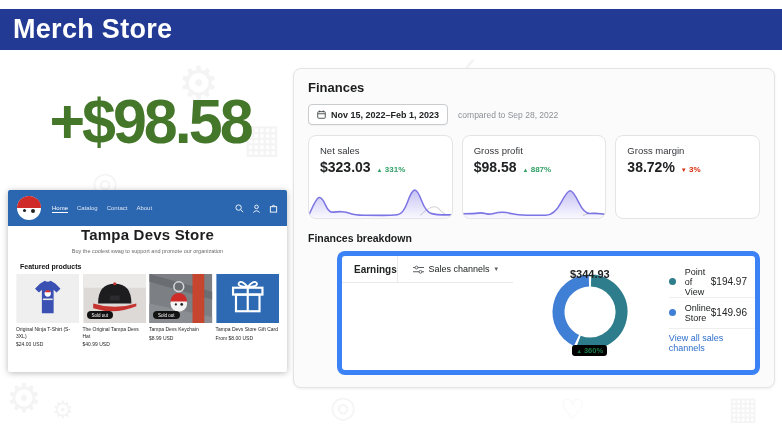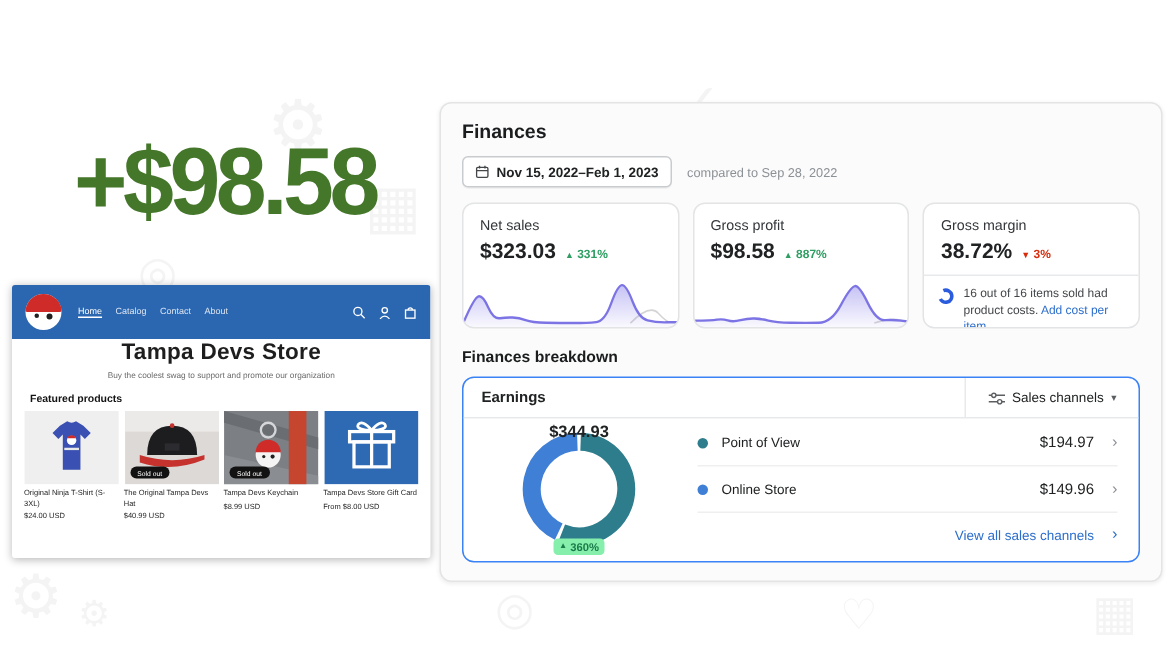--- a/index.html
+++ b/index.html
@@ -64,34 +64,34 @@
   .m-delta { font-size:8px; font-weight:bold; }
   .m-delta .arrow { font-size:6px; }
   .up { color:#2f9e63; }
   .down { color:#d72c0d; }
   .spark { position:absolute; left:0; bottom:0; width:100%; height:36px; }
   .gm-note { display:flex; gap:6px; padding:7px 9px 0 9px; border-top:1px solid #e8e9eb; margin-top:8px; align-items:flex-start; }
   .gm-note svg { flex:0 0 auto; margin-top:1px; }
   .gm-text { font-size:8px; color:#44474a; line-height:1.35; }
   .link { color:#2c6ecb; cursor:pointer; }
   .breakdown-title { font-size:10.5px; font-weight:bold; color:#1a1c1d; margin-top:13px; }
-  .earnings { margin-top:7px; background:#fff; border:1px solid #3b82f6; border-radius:8px; height:124px;
-              display:flex; flex-direction:column; overflow:hidden; }
+  .earnings { margin-top:7px; background:#fff; border:5px solid #3b82f6; border-radius:8px; height:124px;
+              display:flex; flex-direction:row; overflow:hidden;margin-left:29px; }
   .earn-head { height:27px; display:flex; align-items:center; border-bottom:1px solid #e8e9eb; flex:0 0 auto; }
   .earn-title { flex:1; padding-left:12px; font-size:10px; font-weight:bold; color:#202223; }
   .chan-ctl { width:116px; height:100%; border-left:1px solid #e8e9eb; display:flex; align-items:center;
               justify-content:center; gap:5px; font-size:9px; color:#202223; cursor:pointer; }
   .caret { font-size:7px; color:#5c5f62; }
   .earn-body { flex:1; display:flex; align-items:center; padding:0 14px 2px 4px; }
   .donut-wrap { width:146px; display:flex; justify-content:center; position:relative; flex:0 0 auto; }
   .donut-center { position:absolute; top:0; left:0; width:100%; height:100%; display:flex; flex-direction:column;
                   align-items:center; justify-content:space-between; gap:2px; pointer-events:none; }
   .donut-total { font-size:11px; font-weight:bold; color:#202223; }
   .donut-badge { display:flex; align-items:center; gap:2px; font-size:7.5px; font-weight:bold; color:#1a7b4b;
-                 background:#86efac; padding:1px 4px; border-radius:3px; }
+                 background:#000000; padding:1px 4px; border-radius:3px; }
   .donut-badge .arrow { font-size:5.5px; }
   .chan-list { flex:1; margin-left:6px; }
   .chan-row { height:31px; display:flex; align-items:center; border-bottom:1px solid #efefef; cursor:pointer; }
   .chan-dot { width:7px; height:7px; border-radius:50%; margin-right:9px; flex:0 0 auto; }
   .chan-name { flex:1; font-size:9px; color:#202223; }
   .chan-val { font-size:10px; color:#202223; margin-right:12px; }
   .chev { font-size:11px; color:#8c9196; line-height:1; }
   .viewall-row { height:29px; display:flex; align-items:center; justify-content:flex-end; cursor:pointer; }
   .viewall { font-size:9px; margin-right:12px; }
   .chev-blue { color:#2c6ecb; font-size:11px; line-height:1; }
@@ -105,20 +105,23 @@
   <span class="doodle" style="left:243px; top:118px; font-size:40px;">▦</span>
   <span class="doodle" style="left:452px; top:52px; font-size:34px;">✓</span>
   <span class="doodle" style="left:700px; top:48px; font-size:44px;">☁</span>
   <span class="doodle" style="left:6px; top:378px; font-size:40px;">⚙</span>
   <span class="doodle" style="left:52px; top:398px; font-size:24px;">⚙</span>
   <span class="doodle" style="left:330px; top:392px; font-size:30px;">◎</span>
   <span class="doodle" style="left:560px; top:396px; font-size:28px;">♡</span>
   <span class="doodle" style="left:728px; top:392px; font-size:32px;">▦</span>
   <span class="doodle" style="left:92px; top:168px; font-size:30px;">◎</span>
 
+  <div class="header">
+    <div class="title">Merch Store</div>
+  </div>
 
   <div class="headline">+$98.58</div>
 
   <div class="store">
     <div class="store-nav">
       <div class="logo">
         <div class="bandana"></div>
         <div class="knot"></div>
         <div class="eye-l"></div>
         <div class="eye-r"></div>
@@ -281,29 +284,20 @@
       </div>
 
       <div class="metric">
         <div class="pad">
           <div class="m-label">Gross margin</div>
           <div class="m-valrow">
             <span class="m-value">38.72%</span>
             <span class="m-delta down"><span class="arrow">▼</span> <span>3%</span></span>
           </div>
         </div>
-        <div class="gm-note">
-          <svg width="11" height="11" viewBox="0 0 12 12">
-            <circle cx="6" cy="6" r="4.4" fill="none" stroke="#2a5cdd" stroke-width="2.6" stroke-dasharray="21 7" stroke-dashoffset="5" transform="rotate(-60 6 6)"></circle>
-          </svg>
-          <div class="gm-text">
-            <span>16 out of 16 items sold had product costs.</span>
-            <span class="link">Add cost per item</span>
-          </div>
-        </div>
       </div>
     </div>
 
     <div class="breakdown-title">Finances breakdown</div>
 
     <div class="earnings">
       <div class="earn-head">
         <div class="earn-title">Earnings</div>
         <div class="chan-ctl">
           <svg width="11" height="9" viewBox="0 0 14 11">

